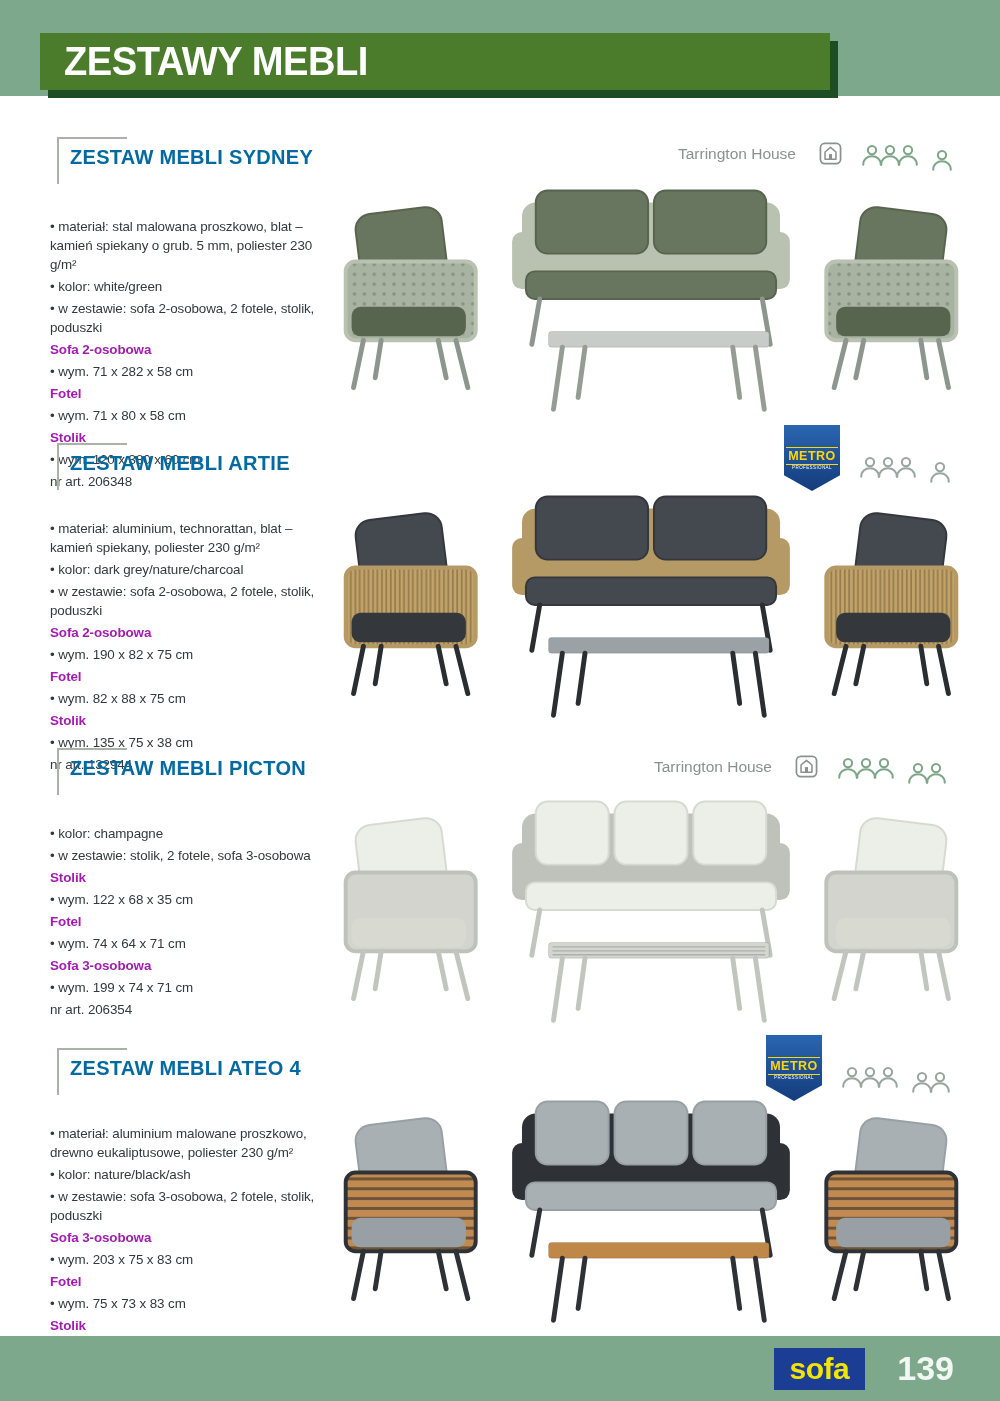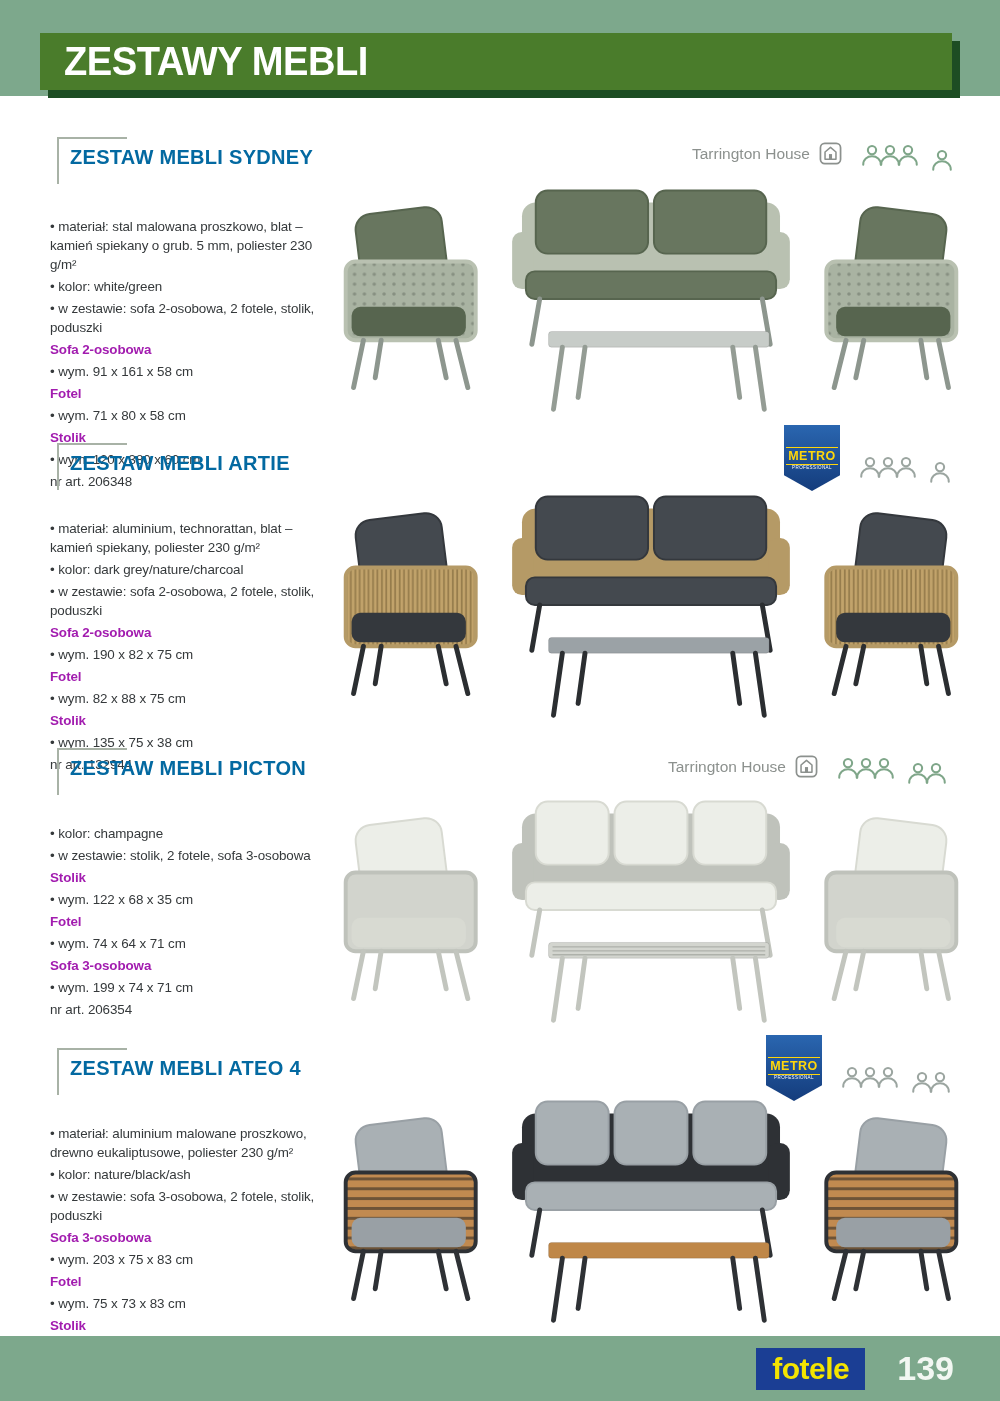--- a/index.html
+++ b/index.html
@@ -1,21 +1,21 @@
 <!DOCTYPE html>
 <html><head>
 <meta charset="utf-8">
 <style>
   html,body{margin:0;padding:0}
   body{width:1000px;height:1401px;font-family:"Liberation Sans",sans-serif;background:#fff;overflow:hidden}
   .page{position:relative;width:1000px;height:1401px;background:#fff}
 
   
   .top-band{position:absolute;top:0;left:0;width:100%;height:96px;background:#7DA88C}
-  .title-bar{position:absolute;left:40px;top:33px;width:912px;height:57px;background:#4A7C2B;
+  .title-bar{position:absolute;left:40px;top:33px;width:790px;height:57px;background:#4A7C2B;
              box-shadow:8px 8px 0 #1D4D23;display:flex;align-items:center;padding-left:24px;box-sizing:border-box}
   .title-bar h1{margin:0;color:#FFFFFF;font-size:41px;font-weight:700;letter-spacing:-.5px;
                 transform:scaleX(.93);transform-origin:left center;white-space:nowrap}
 
   
   main{position:absolute;top:96px;left:0;width:100%}
   .product{position:relative;box-sizing:border-box}
   .s1{height:312px;padding-top:41px}
   .s2{height:305px;padding-top:35px}
   .s3{height:300px;padding-top:35px}
@@ -26,21 +26,21 @@
              font-size:20px;font-weight:700;color:#0369a1;letter-spacing:.3px;white-space:nowrap}
   .sec-title::before{content:"";position:absolute;left:0;top:0;width:68px;height:45px;
              border-left:2px solid #A8B2A6;border-top:2px solid #A8B2A6}
 
   .brand-area{position:absolute;display:flex;align-items:flex-start;gap:18px}
   .s1 .brand-area{right:46px;top:44px}
   .s3 .brand-area{right:52px;top:40px}
   .s2 .brand-area{right:48px;top:17px}
   .s4 .brand-area{right:48px;top:22px}
 
-  .tarr{display:flex;align-items:center;gap:9px;color:#8C918E;font-size:15.5px;margin-top:2px}
+  .tarr{display:flex;align-items:center;gap:23px;color:#8C918E;font-size:15.5px;margin-top:2px}
   .house-icon{display:block;line-height:0}
 
   .metro-shield{width:56px;height:66px;background:linear-gradient(180deg,#2A66B0,#143C7C);
                 clip-path:polygon(0 0,100% 0,100% 76%,50% 100%,0 76%);
                 display:flex;flex-direction:column;align-items:center;justify-content:center;}
   .metro-word{color:#FFD60A;font-weight:800;font-size:12.5px;letter-spacing:.5px;
               border-top:1.5px solid #FFD60A;border-bottom:1.5px solid #FFD60A;padding:1px 2px}
   .metro-sub{color:#FFFFFF;font-size:4.5px;letter-spacing:.4px}
 
   .persons{display:flex;align-items:flex-start;margin-top:3px}
@@ -115,21 +115,21 @@
                 <path d="M3.5,23c0-5.8,4.3-9,9.5-9s9.5,3.2,9.5,9" fill="none" stroke="#7FA689" stroke-width="2.2" stroke-linecap="round"></path>
               </svg></span>
           </div>
       </div>
       <div class="sec-body">
         <ul class="specs">
             <li class="bullet">materiał: stal malowana proszkowo, blat – kamień spiekany o grub. 5 mm, poliester 230 g/m²</li>
             <li class="bullet">kolor: white/green</li>
             <li class="bullet">w zestawie: sofa 2-osobowa, 2 fotele, stolik, poduszki</li>
             <li class="label">Sofa 2-osobowa</li>
-            <li class="bullet">wym. 91 x 161 x 58 cm</li>
+            <li class="bullet">wym. 71 x 282 x 58 cm</li>
             <li class="label">Fotel</li>
             <li class="bullet">wym. 71 x 80 x 58 cm</li>
             <li class="label">Stolik</li>
             <li class="bullet">wym. 120 x 380 x 60 cm</li>
             <li class="plain">nr art. 206348</li>
           </ul>
         <div class="figure"><svg viewBox="0 0 660 252" width="100%" height="100%" preserveAspectRatio="xMidYMid meet">
               <defs>
                 <pattern id="fp0" width="10" height="10" patternUnits="userSpaceOnUse">
                   <rect width="10" height="10" fill="#A9B3A2"></rect>
@@ -407,18 +407,18 @@
     <path d="M240,179L231,242M436,179L445,242M263,179L256,230M413,179L420,230" stroke="#2E3135" stroke-width="5" stroke-linecap="round" fill="none"></path>
   </g>
             </svg></div>
       </div>
     </section>
 
   </main>
 
   <footer class="bottom-band">
     <div class="makro-logo">
-      <span>fotele</span>
+      <span>sofa</span>
     </div>
     <div class="page-number">139</div>
   </footer>
 
 </div>
 
 </body></html>

